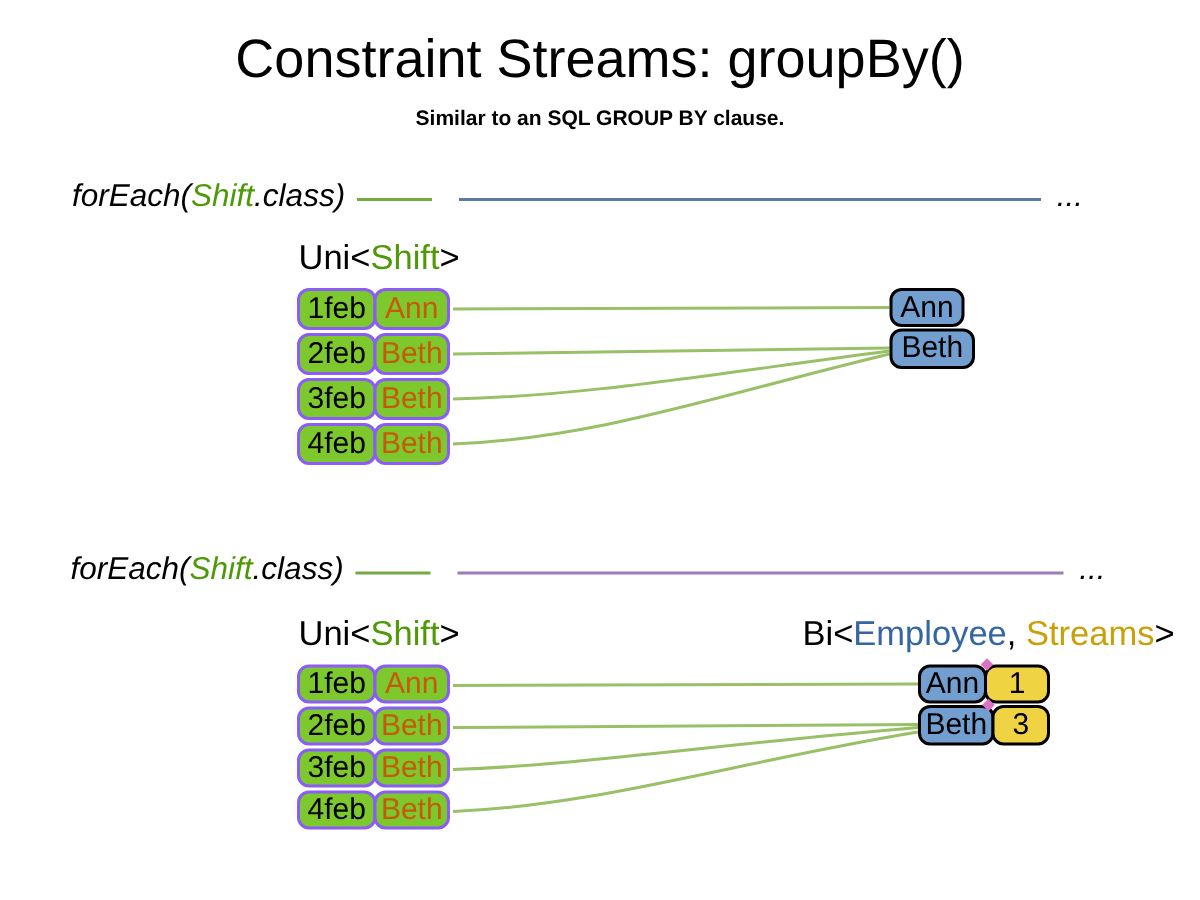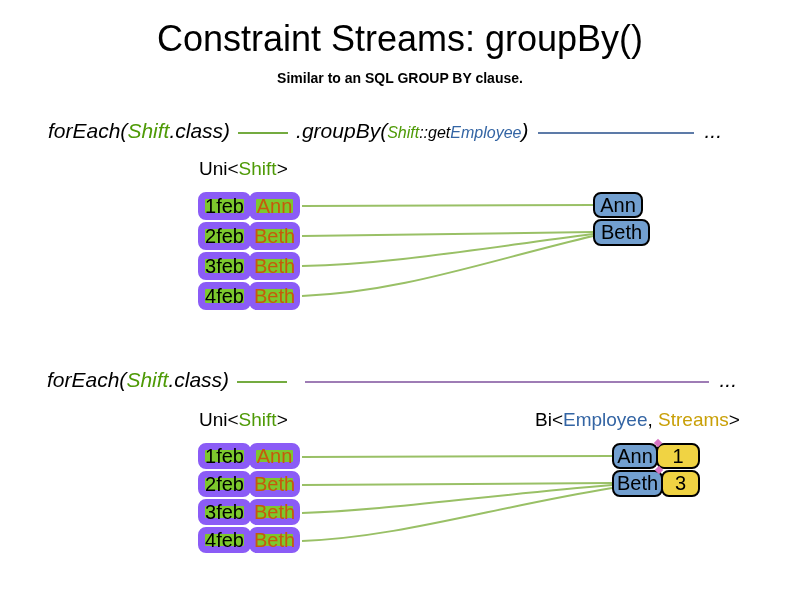--- a/index.html
+++ b/index.html
@@ -17,30 +17,30 @@
   #code2 { left:47px; top:368px; width:690px; }
   .sm { font-size:16px; }
   .green  { color:var(--shift-green,#4E9A06); }
   .blue   { color:var(--employee-blue,#3465A4); }
   .gold   { color:var(--integer-gold,#C9A008); }
   .orange { color:var(--orange-text,#C65A0C); }
   .hline { height:2px; margin:3px 8px 0; }
   .dash-green  { width:50px; flex:none; background:var(--code-line-green,#74AB40); }
   .fill-blue   { flex:1; background:var(--code-line-blue,#5D7BA8); margin:3px 10px 0; }
   .fill-purple { flex:1; background:var(--code-line-purple,#9E7CB5); margin:3px 10px 0; }
-  .dlabel { position:absolute; font-size:19px; text-align:left; white-space:nowrap; }
+  .dlabel { position:absolute; font-size:23px; text-align:left; white-space:nowrap; }
   #d1-left-label  { left:199px; top:158px; width:100px; }
   #d1-right-label { left:540px; top:158px; width:160px; }
   #d2-left-label  { left:199px; top:409px; width:100px; }
   #d2-right-label { left:535px; top:409px; width:230px; }
   .shift-table { position:absolute; left:198px; }
   #d1-table { top:192px; }
   #d2-table { top:443px; }
   .srow { display:flex; margin-bottom:2px; }
-  .cell { box-sizing:border-box; border:7px solid #8b5cf6; border-radius:8px;
+  .cell { box-sizing:border-box; border:2px solid #8b5cf6; border-radius:8px;
           background:var(--box-green,#7DC82D); font-size:20px;
           display:flex; align-items:center; justify-content:center; }
   #d1-table .cell { height:28px; }
   #d2-table .cell { height:26px; }
   .cell.date { width:53px; }
   .cell.emp  { width:51px; margin-left:-2px; }
   .gbox { position:absolute; box-sizing:border-box; border:2px solid #000;
           border-radius:8px; font-size:20px; display:flex; align-items:center;
           justify-content:center; z-index:2; }
   .gblue   { background:var(--box-blue,#729FCF); }
@@ -62,21 +62,20 @@
 <body>
 
 <div class="slide">
 
   <div class="title">Constraint Streams: groupBy()</div>
   <div class="subtitle">Similar to an SQL GROUP BY clause.</div>
 
   <div class="code-line" id="code1">
     <span><span>forEach(</span><span class="green">Shift</span><span>.class)</span></span>
     <div class="hline dash-green"></div>
-    <span><span>.groupBy(</span><span class="sm green">Shift</span><span class="sm">::get</span><span class="sm blue">Employee</span><span>)</span></span>
     <div class="hline fill-blue"></div>
     <span>...</span>
   </div>
 
   <div class="dlabel" id="d1-left-label"><span>Uni&lt;</span><span class="green">Shift</span><span>&gt;</span></div>
 
   <svg class="connectors" width="800" height="600">
     <path class="conn" d="M302 206 L593 205"></path>
     <path class="conn" d="M302 236 L593 232"></path>
     <path class="conn" d="M302 266 C390 264 470 250 593 234"></path>

